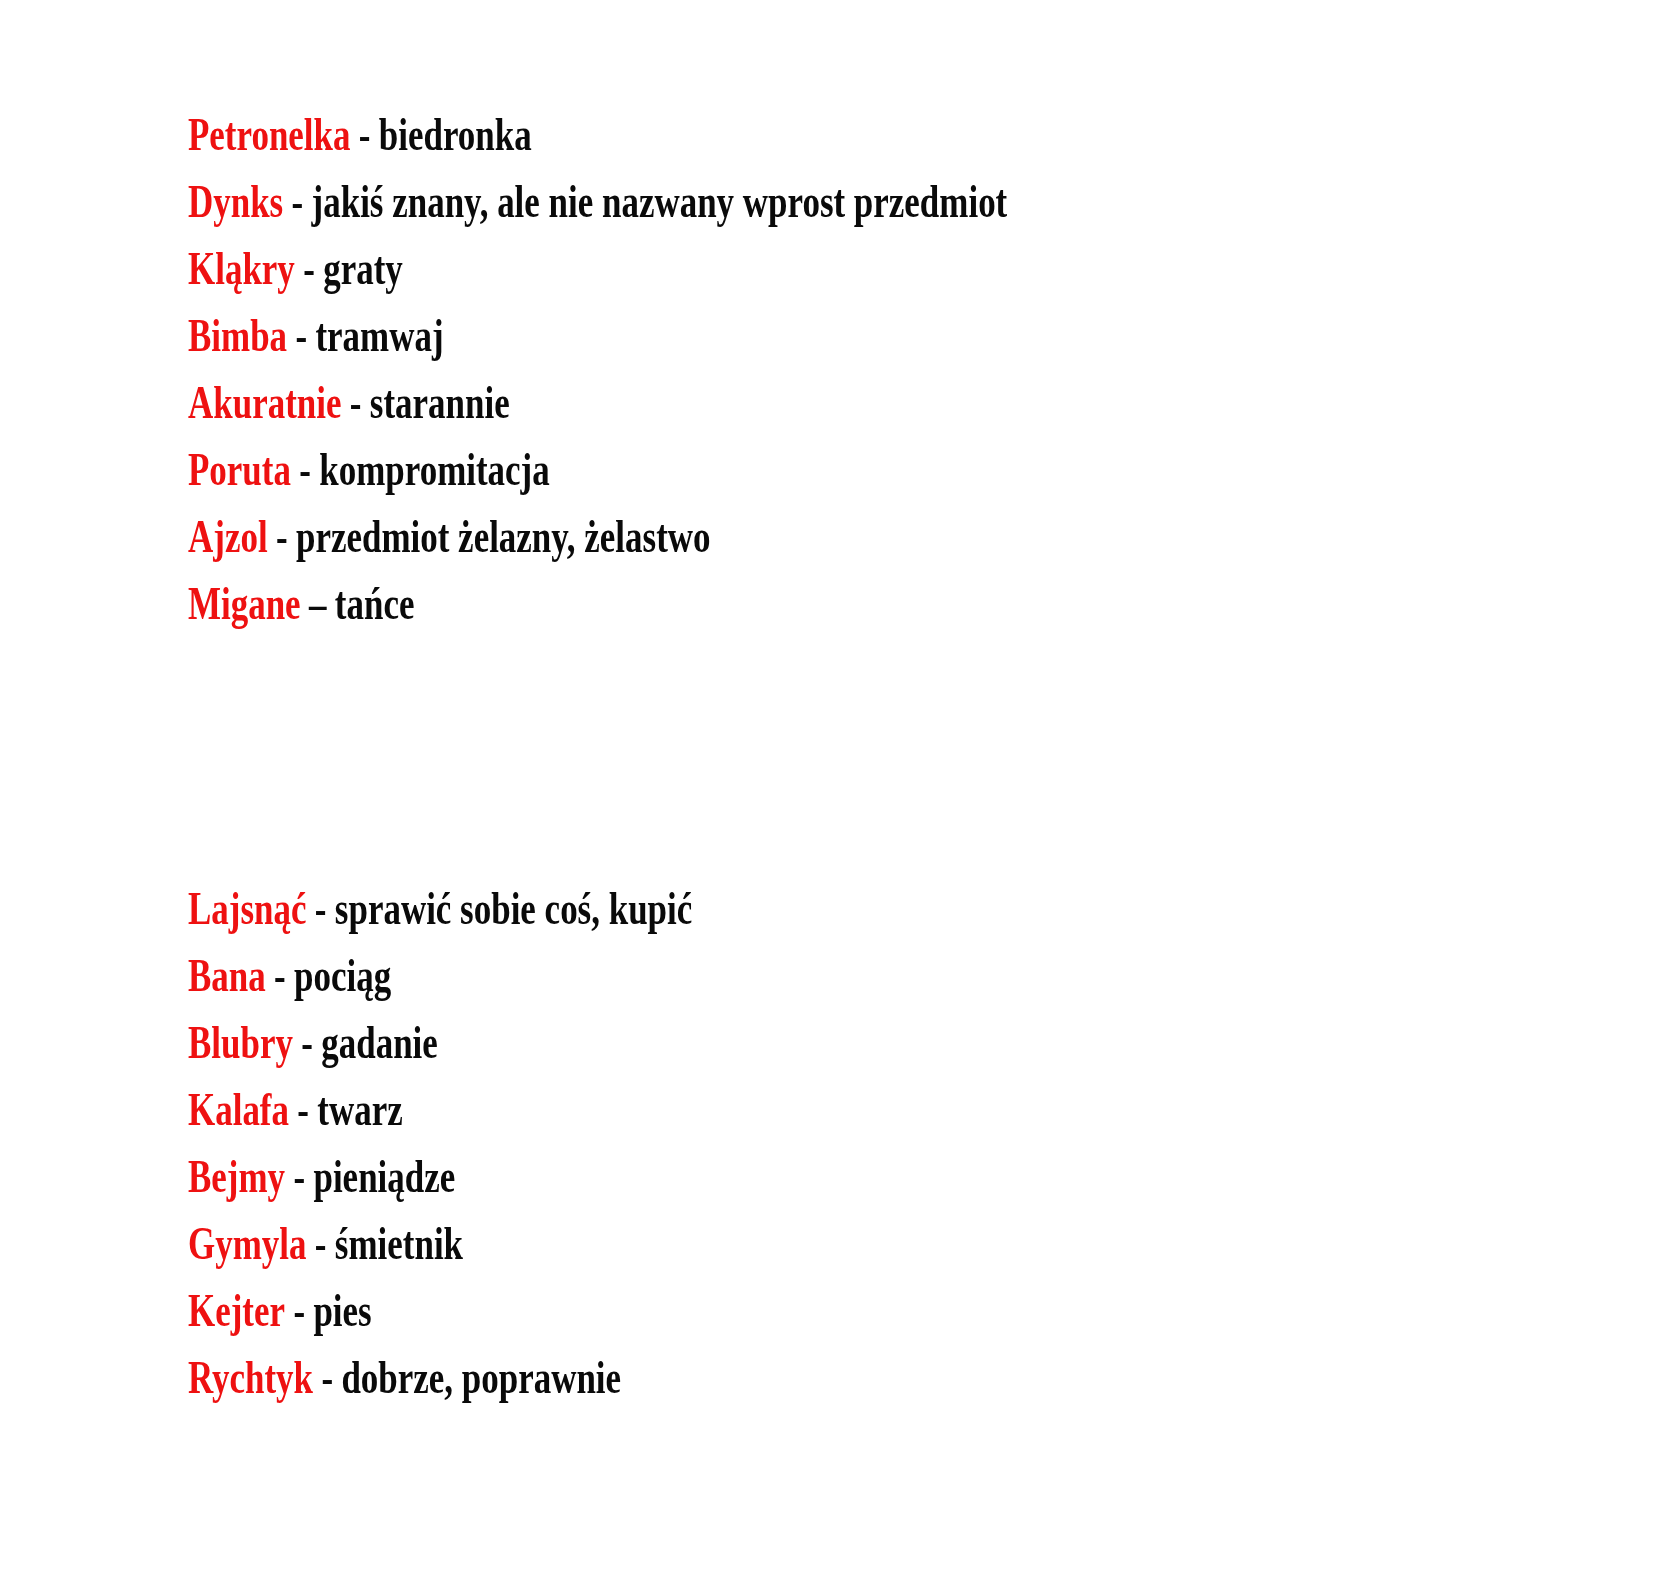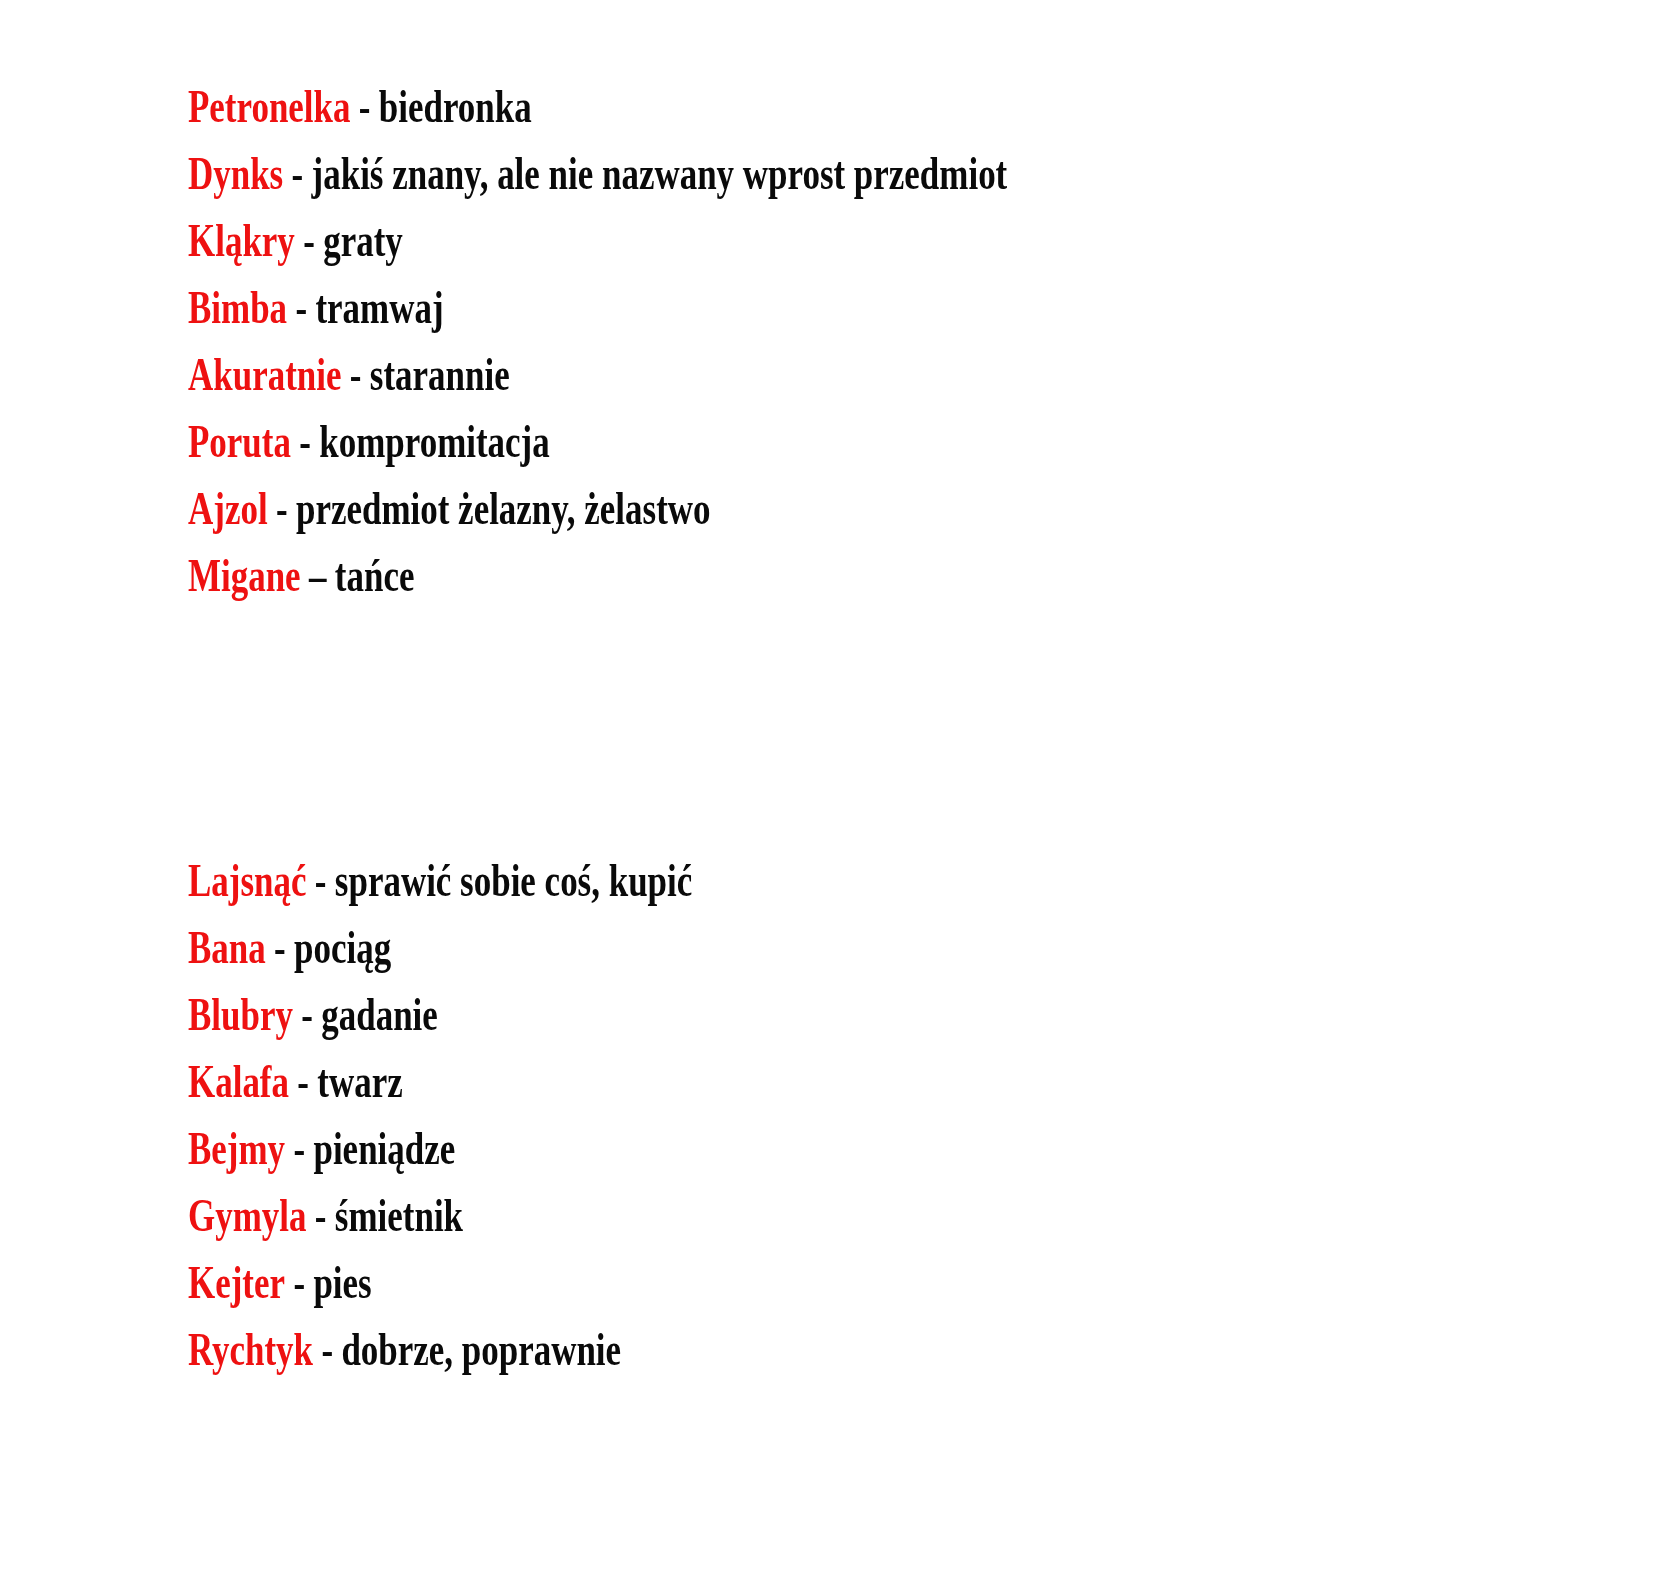--- a/index.html
+++ b/index.html
@@ -10,21 +10,21 @@
     width: 1654px;
     height: 1596px;
     background: #ffffff;
     overflow: hidden;
     font-family: "Liberation Serif", serif;
   }
   .page {
     box-sizing: border-box;
     width: 1654px;
     height: 1596px;
-    padding: 73px 0 0 188px;
+    padding: 101px 0 0 188px;
   }
   .group {
     margin: 0;
     padding: 0;
   }
   .entry {
     margin: 0;
     height: 67px;
     line-height: 67px;
     white-space: nowrap;

